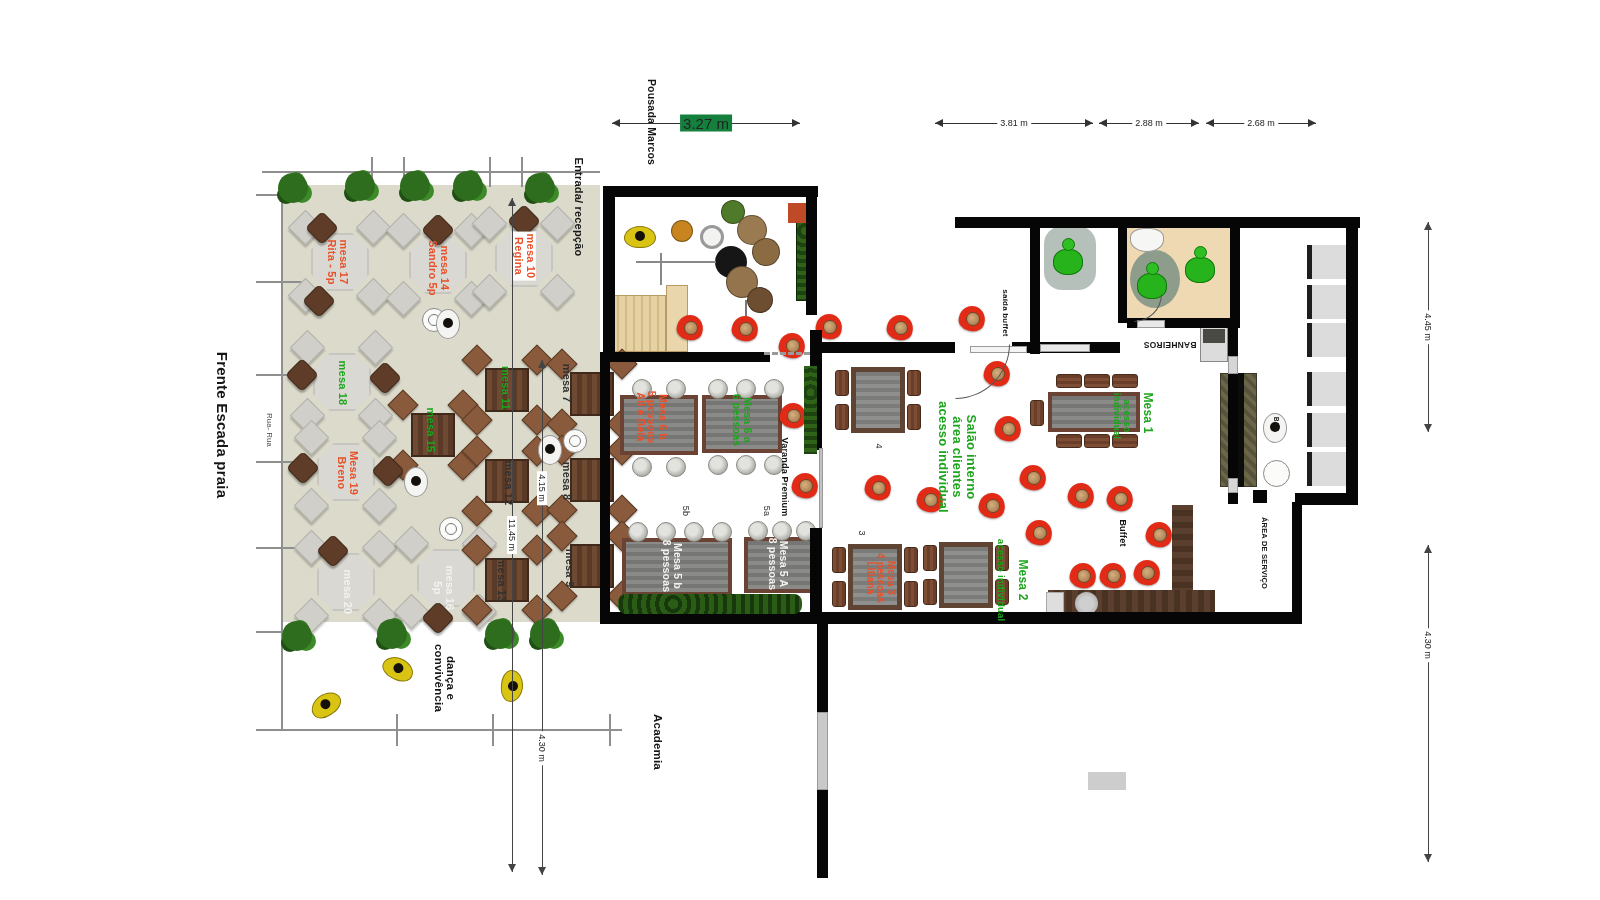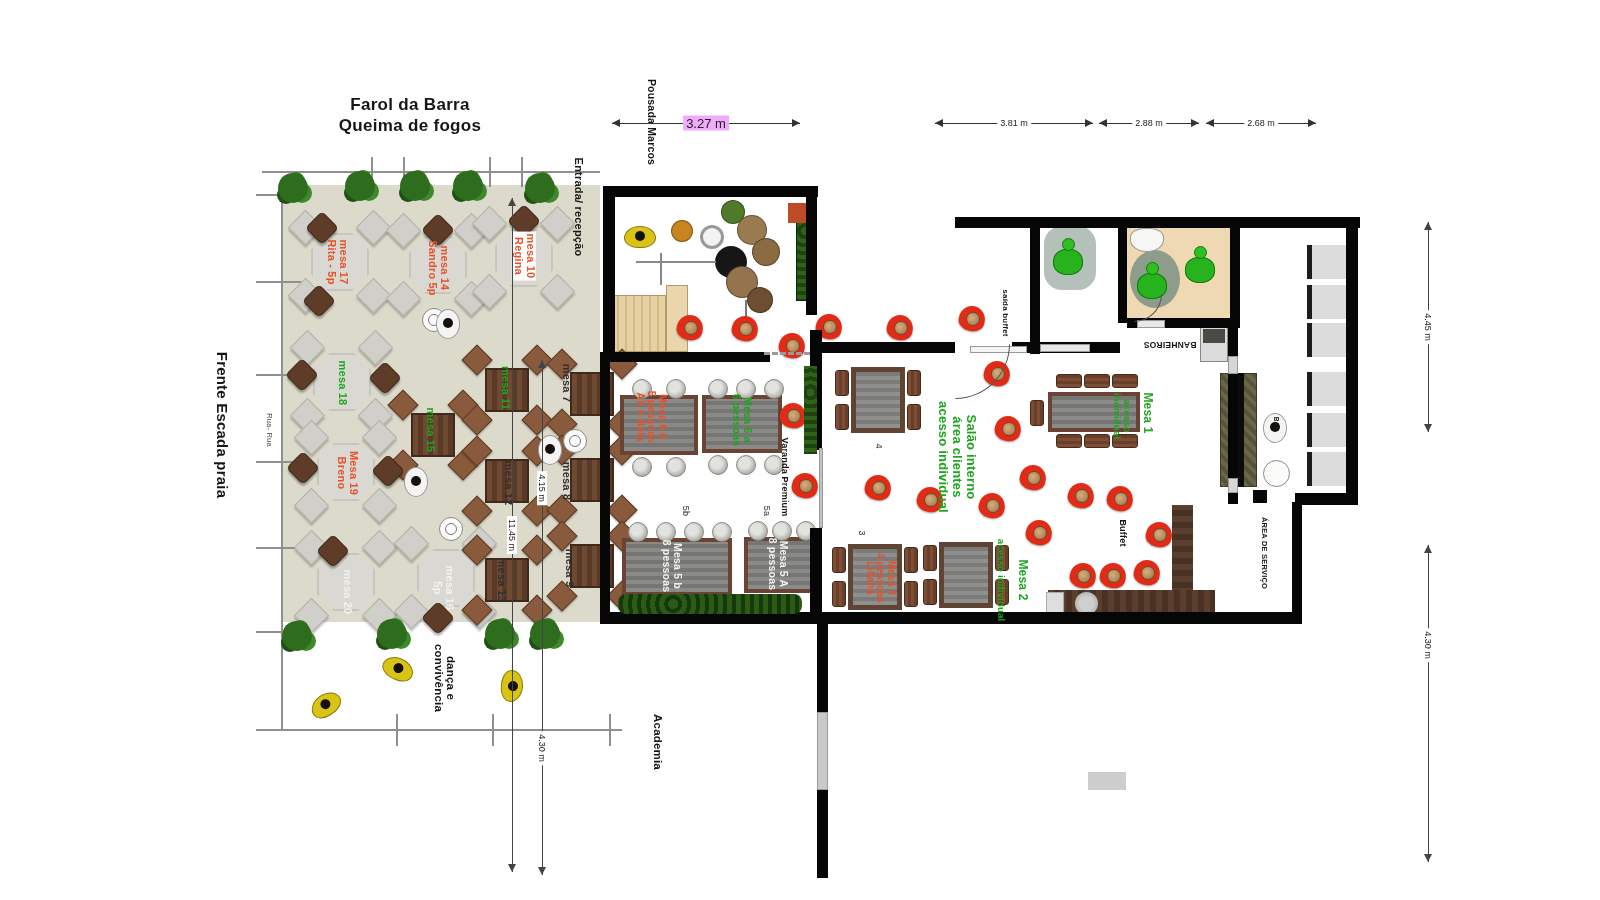--- a/index.html
+++ b/index.html
@@ -51,24 +51,20 @@
   .tray::after{content:"";position:absolute;left:5px;top:5px;width:10px;height:10px;border-radius:50%;border:1.5px solid #777}
   .drum{position:absolute;border-radius:50%;z-index:12;border:1px solid rgba(0,0,0,.35)}
   .arc{position:absolute;border:1.5px solid #555;border-color:transparent #555 #555 transparent;
       border-radius:0 0 100% 0;z-index:24;background:transparent}
   .dash{position:absolute;border-top:3px dashed #999;z-index:24}
 </style>
 </head>
 <body>
 
 <div id="plan">
-  <div class="title">
-    <div>Farol da Barra</div>
-    <div>Queima de fogos</div>
-  </div>
 <div style="position: absolute; left: 282px; top: 185px; width: 318px; height: 437px; background: rgb(219, 218, 203); z-index: 1; border-radius: 0px; border: none;"></div>
     <div style="position: absolute; left: 1127px; top: 228px; width: 103px; height: 92px; background: rgb(238, 217, 178); z-index: 7; border-radius: 0px; border: none;"></div>
     <div style="position: absolute; left: 1044px; top: 226px; width: 52px; height: 64px; background: rgb(182, 192, 186); z-index: 8; border-radius: 18px; border: none;"></div>
     <div style="position: absolute; left: 1130px; top: 250px; width: 50px; height: 58px; background: rgb(142, 156, 140); z-index: 8; border-radius: 50%; border: none;"></div>
     <div style="position: absolute; left: 1130px; top: 228px; width: 34px; height: 24px; background: rgb(246, 246, 244); z-index: 9; border-radius: 40% 40% 50% 50%; border: 1px solid rgb(153, 153, 153);"></div>
     <div style="position: absolute; left: 610px; top: 295px; width: 56px; height: 57px; background: repeating-linear-gradient(90deg, rgb(230, 209, 164) 0px, rgb(230, 209, 164) 6px, rgb(212, 186, 132) 6px, rgb(212, 186, 132) 8px); z-index: 8; border-radius: 0px; border: 1px solid rgb(184, 154, 100);"></div>
     <div style="position: absolute; left: 666px; top: 285px; width: 22px; height: 67px; background: rgb(233, 214, 172); z-index: 8; border-radius: 0px; border: 1px solid rgb(184, 154, 100);"></div>
     <div style="position: absolute; left: 796px; top: 213px; width: 18px; height: 88px; background: repeating-radial-gradient(circle at 50% 20%, rgb(46, 99, 24) 0px, rgb(46, 99, 24) 4px, rgb(29, 68, 16) 4px, rgb(29, 68, 16) 8px); z-index: 12; border-radius: 0px; border: 1px solid rgb(12, 38, 6);"></div>
     <div style="position: absolute; left: 804px; top: 366px; width: 13px; height: 88px; background: repeating-radial-gradient(circle at 50% 30%, rgb(46, 99, 24) 0px, rgb(46, 99, 24) 4px, rgb(29, 68, 16) 4px, rgb(29, 68, 16) 8px); z-index: 23; border-radius: 0px; border: none;"></div>
     <div style="position: absolute; left: 618px; top: 594px; width: 184px; height: 20px; background: repeating-radial-gradient(circle at 30% 50%, rgb(42, 92, 22) 0px, rgb(42, 92, 22) 5px, rgb(23, 56, 12) 5px, rgb(23, 56, 12) 9px); z-index: 23; border-radius: 8px; border: none;"></div>
@@ -402,21 +398,21 @@
 4 pessoas
 Liliana</div>
     <div class="lbl" style="left: 1023px; top: 580px; font-size: 12px; font-weight: 700; color: rgb(29, 165, 29); transform: translate(-50%, -50%) rotate(90deg);">Mesa 2</div>
     <div class="lbl" style="left: 1001px; top: 580px; font-size: 9.5px; font-weight: 700; color: rgb(29, 165, 29); transform: translate(-50%, -50%) rotate(90deg);">acesso individual</div>
     <div class="lbl" style="left: 1148px; top: 413px; font-size: 12px; font-weight: 700; color: rgb(29, 165, 29); transform: translate(-50%, -50%) rotate(90deg);">Mesa 1</div>
     <div class="lbl" style="left: 1122px; top: 416px; font-size: 9.5px; font-weight: 700; color: rgb(29, 165, 29); transform: translate(-50%, -50%) rotate(90deg);">acesso
 individual</div>
     <div style="position: absolute; left: 612px; top: 123px; width: 188px; height: 0px; border-top: 1.2px solid rgb(51, 51, 51); z-index: 40;"></div>
     <div style="position: absolute; left: 612px; top: 119px; width: 0px; height: 0px; border-top: 4px solid transparent; border-bottom: 4px solid transparent; border-right: 8px solid rgb(51, 51, 51); z-index: 41;"></div>
     <div style="position: absolute; left: 792px; top: 119px; width: 0px; height: 0px; border-top: 4px solid transparent; border-bottom: 4px solid transparent; border-left: 8px solid rgb(51, 51, 51); z-index: 41;"></div>
-    <div style="position: absolute; left: 706px; top: 123px; transform: translate(-50%, -50%); background: #f0abfc; padding: 0px 3px; font-size: 13px; color: rgb(34, 34, 34); z-index: 42; white-space: nowrap;">3.27 m</div>
+    <div style="position: absolute; left: 706px; top: 123px; transform: translate(-50%, -50%); background: #15803d; padding: 0px 3px; font-size: 15px; color: rgb(34, 34, 34); z-index: 42; white-space: nowrap;">3.27 m</div>
     <div style="position: absolute; left: 935px; top: 123px; width: 158px; height: 0px; border-top: 1.2px solid rgb(51, 51, 51); z-index: 40;"></div>
     <div style="position: absolute; left: 935px; top: 119px; width: 0px; height: 0px; border-top: 4px solid transparent; border-bottom: 4px solid transparent; border-right: 8px solid rgb(51, 51, 51); z-index: 41;"></div>
     <div style="position: absolute; left: 1085px; top: 119px; width: 0px; height: 0px; border-top: 4px solid transparent; border-bottom: 4px solid transparent; border-left: 8px solid rgb(51, 51, 51); z-index: 41;"></div>
     <div style="position: absolute; left: 1014px; top: 123px; transform: translate(-50%, -50%); background: rgb(255, 255, 255); padding: 0px 3px; font-size: 9px; color: rgb(34, 34, 34); z-index: 42; white-space: nowrap;">3.81 m</div>
     <div style="position: absolute; left: 1099px; top: 123px; width: 100px; height: 0px; border-top: 1.2px solid rgb(51, 51, 51); z-index: 40;"></div>
     <div style="position: absolute; left: 1099px; top: 119px; width: 0px; height: 0px; border-top: 4px solid transparent; border-bottom: 4px solid transparent; border-right: 8px solid rgb(51, 51, 51); z-index: 41;"></div>
     <div style="position: absolute; left: 1191px; top: 119px; width: 0px; height: 0px; border-top: 4px solid transparent; border-bottom: 4px solid transparent; border-left: 8px solid rgb(51, 51, 51); z-index: 41;"></div>
     <div style="position: absolute; left: 1149px; top: 123px; transform: translate(-50%, -50%); background: rgb(255, 255, 255); padding: 0px 3px; font-size: 9px; color: rgb(34, 34, 34); z-index: 42; white-space: nowrap;">2.88 m</div>
     <div style="position: absolute; left: 1206px; top: 123px; width: 110px; height: 0px; border-top: 1.2px solid rgb(51, 51, 51); z-index: 40;"></div>
     <div style="position: absolute; left: 1206px; top: 119px; width: 0px; height: 0px; border-top: 4px solid transparent; border-bottom: 4px solid transparent; border-right: 8px solid rgb(51, 51, 51); z-index: 41;"></div>

